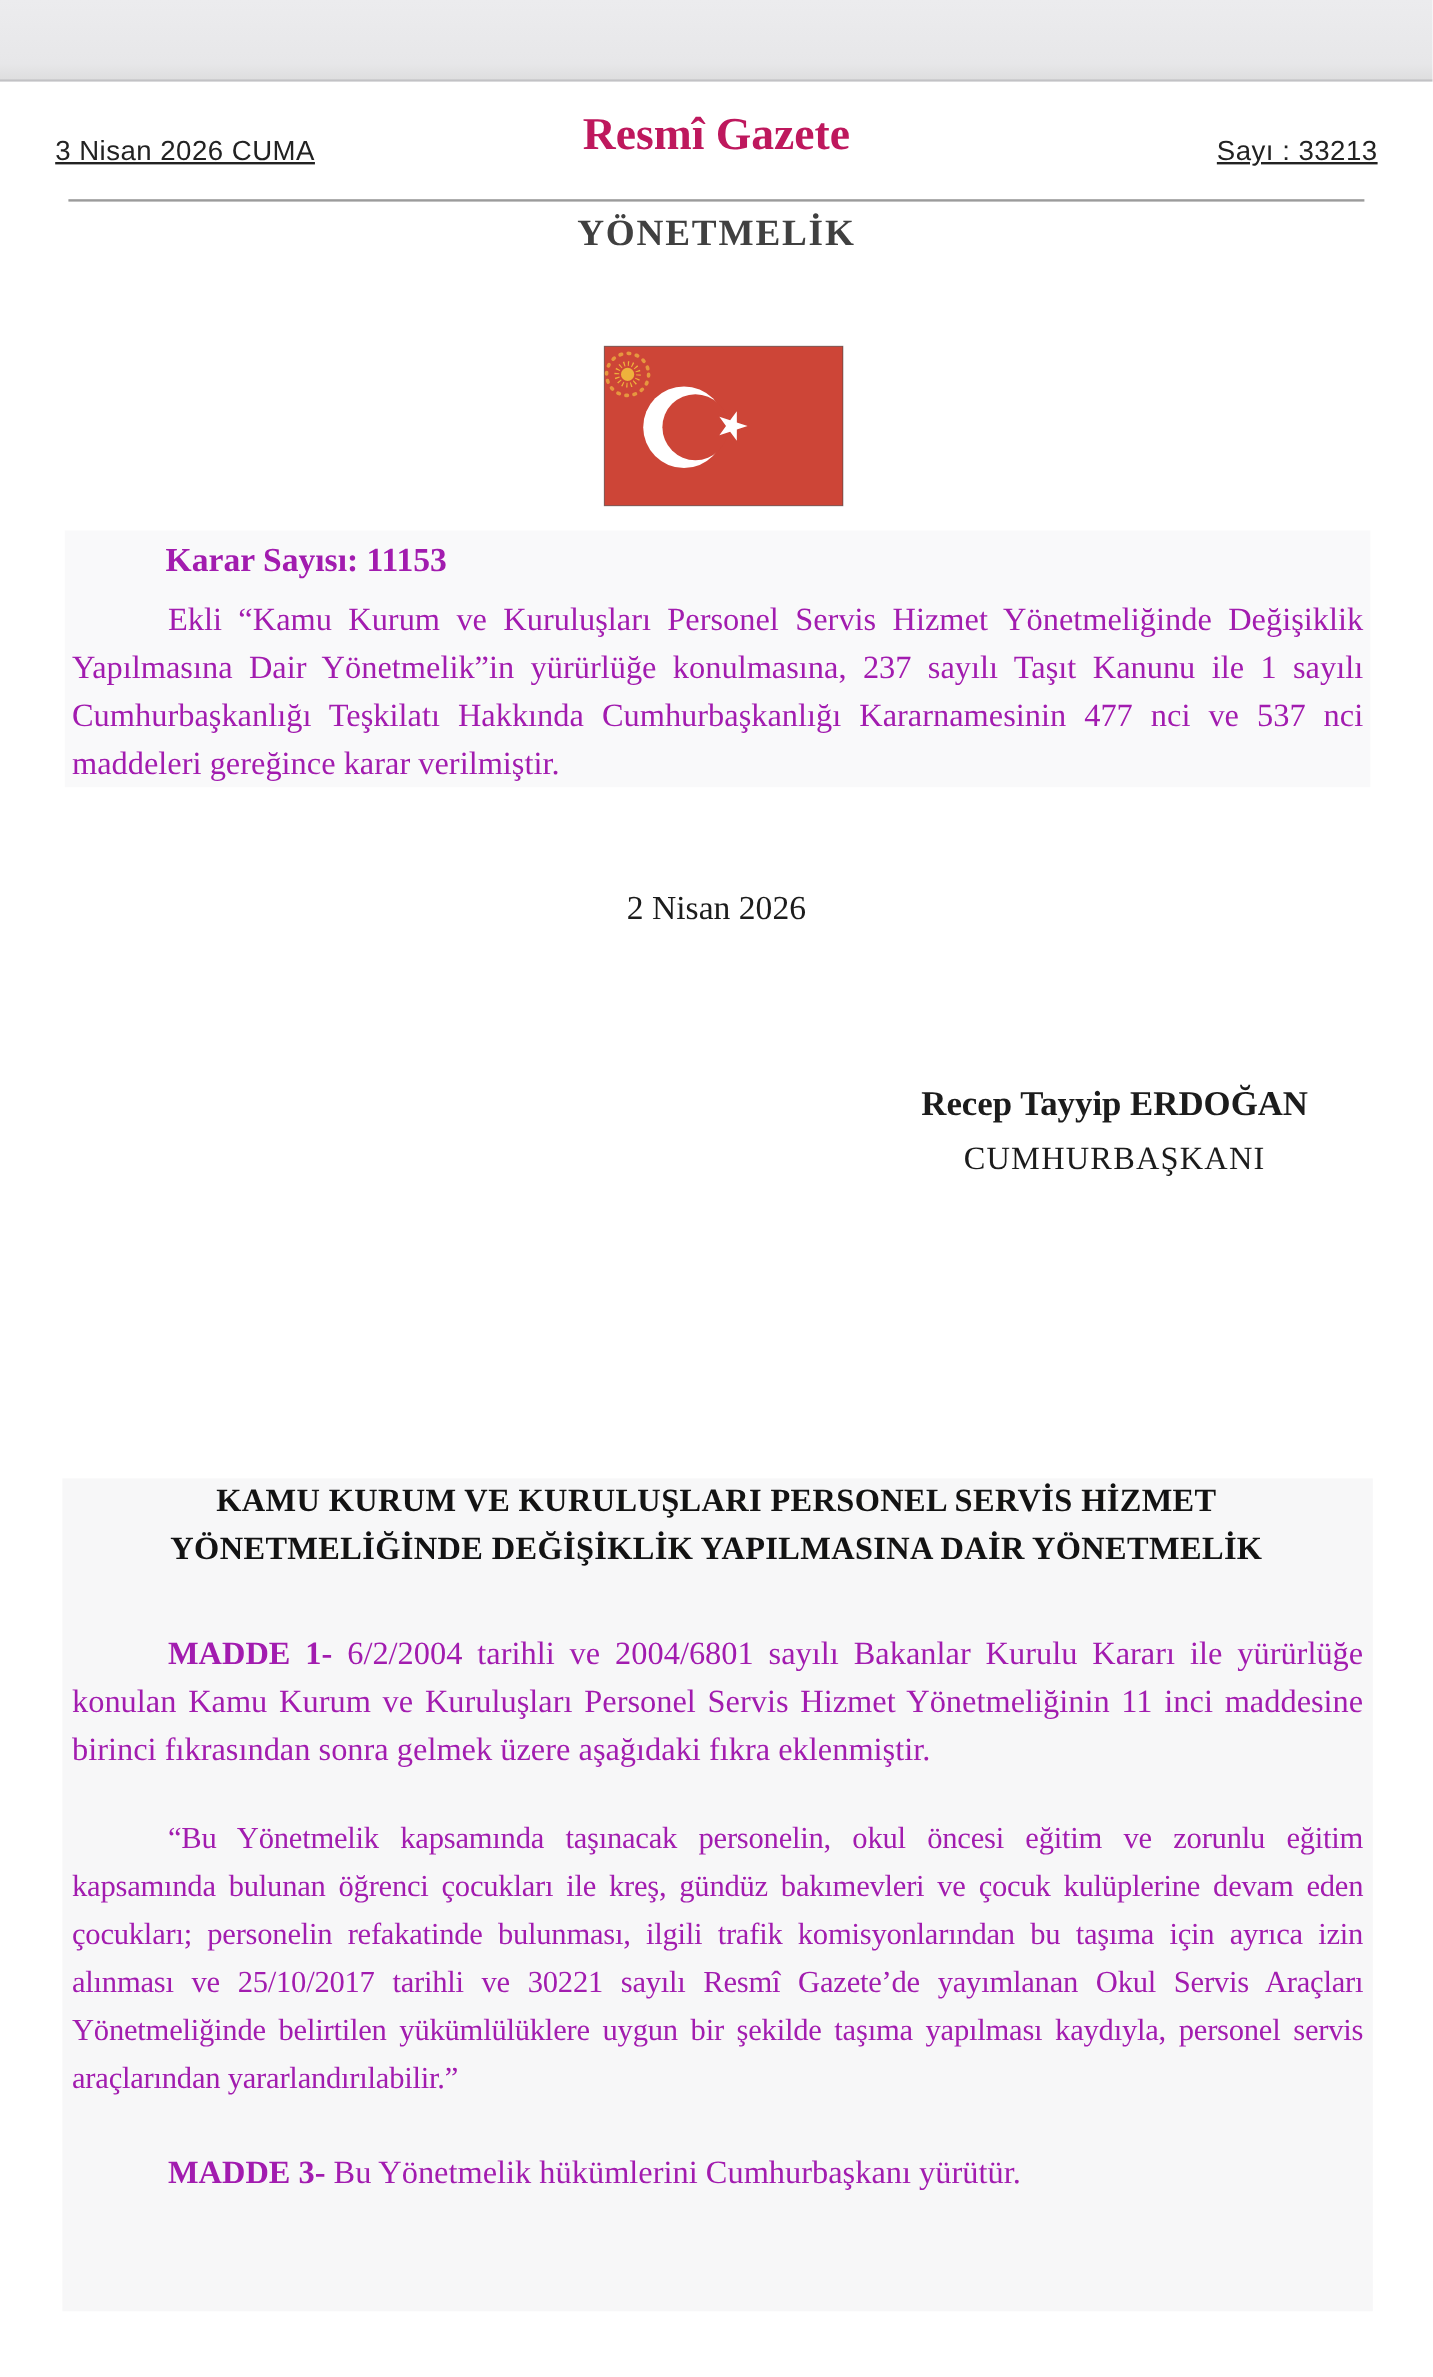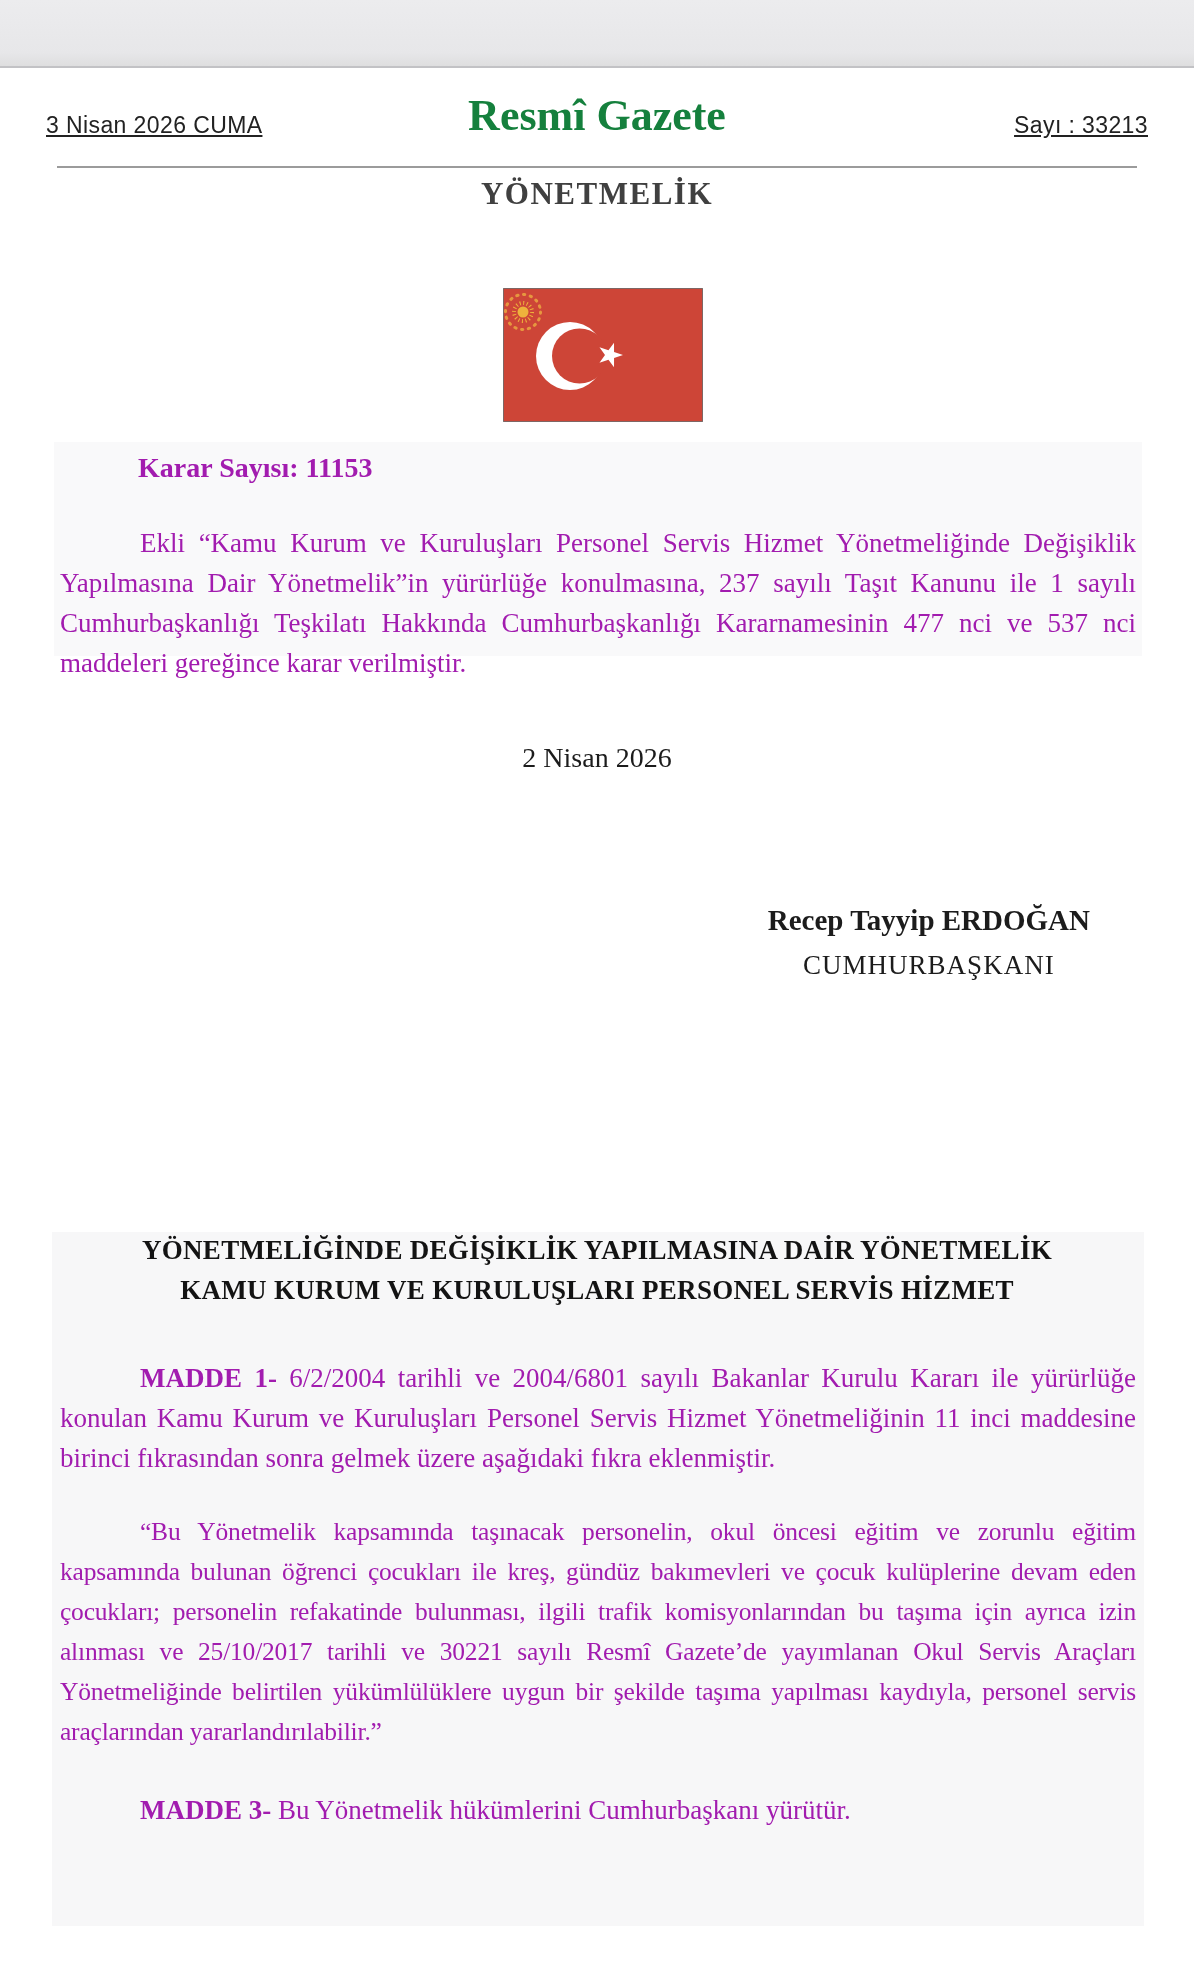--- a/index.html
+++ b/index.html
@@ -27,21 +27,21 @@
     position:absolute;top:112px;
     font-family:"Liberation Sans", sans-serif;
     font-size:23px;color:#222;letter-spacing:0.4px;text-decoration:underline;
   }
   .masthead-date{left:46px;}
   .masthead-issue{right:46px;}
   .masthead-title{
     position:absolute;top:90px;left:0;right:0;margin:0;
     text-align:center;
     font-family:"Liberation Serif", serif;
-    font-size:44px;font-weight:bold;color:#15803d;
+    font-size:38px;font-weight:bold;color:#be185d;
   }
   .masthead-rule{
     position:absolute;top:166px;left:57px;right:57px;height:0;
     border-top:2px solid #9b9b9b;
   }
   .kind-heading{
     position:absolute;top:176px;left:0;right:0;margin:0;
     text-align:center;
     font-size:31px;font-weight:bold;color:#404040;
     letter-spacing:1.5px;
@@ -50,21 +50,21 @@
   .flag{position:absolute;top:288px;left:503px;width:200px;height:134px;}
   
   .doc-text{font-size:27px;line-height:40px;color:#a21caf;}
   .karar{
     position:absolute;top:448px;left:60px;right:56px;margin:0;
     font-size:28px;font-weight:bold;text-indent:78px;
   }
   .par{
     margin:0;text-align:justify;text-indent:80px;
   }
-  .decision-par{position:absolute;top:523px;left:60px;right:58px;}
+  .decision-par{position:absolute;top:496px;left:60px;right:58px;}
   .decision-date{
     position:absolute;top:742px;left:0;right:0;margin:0;
     text-align:center;font-size:28px;
   }
   .sig-block{
     position:absolute;top:904px;right:104px;
     text-align:center;
   }
   .sig-name{font-size:29px;font-weight:bold;white-space:nowrap;}
   .sig-title{font-size:27px;margin-top:13px;letter-spacing:1px;white-space:nowrap;}
@@ -121,22 +121,22 @@
   <p class="par doc-text decision-par">Ekli “Kamu Kurum ve Kuruluşları Personel Servis Hizmet Yönetmeliğinde Değişiklik Yapılmasına Dair Yönetmelik”in yürürlüğe konulmasına, 237 sayılı Taşıt Kanunu ile 1 sayılı Cumhurbaşkanlığı Teşkilatı Hakkında Cumhurbaşkanlığı Kararnamesinin 477 nci ve 537 nci maddeleri gereğince karar verilmiştir.</p>
 
   <p class="decision-date">2 Nisan 2026</p>
 
   <div class="sig-block">
     <div class="sig-name">Recep Tayyip ERDOĞAN</div>
     <div class="sig-title">CUMHURBAŞKANI</div>
   </div>
 
   <h3 class="reg-title">
+    <div>KAMU KURUM VE KURULUŞLARI PERSONEL SERVİS HİZMET</div>
     <div>YÖNETMELİĞİNDE DEĞİŞİKLİK YAPILMASINA DAİR YÖNETMELİK</div>
-    <div>KAMU KURUM VE KURULUŞLARI PERSONEL SERVİS HİZMET</div>
   </h3>
 
   <div class="lower-body doc-text">
     <p class="par"><b>MADDE 1-</b> <span>6/2/2004 tarihli ve 2004/6801 sayılı Bakanlar Kurulu Kararı ile yürürlüğe konulan Kamu Kurum ve Kuruluşları Personel Servis Hizmet Yönetmeliğinin 11 inci maddesine birinci fıkrasından sonra gelmek üzere aşağıdaki fıkra eklenmiştir.</span></p>
 
     <p class="par quote-par">“Bu Yönetmelik kapsamında taşınacak personelin, okul öncesi eğitim ve zorunlu eğitim kapsamında bulunan öğrenci çocukları ile kreş, gündüz bakımevleri ve çocuk kulüplerine devam eden çocukları; personelin refakatinde bulunması, ilgili trafik komisyonlarından bu taşıma için ayrıca izin alınması ve 25/10/2017 tarihli ve 30221 sayılı Resmî Gazete’de yayımlanan Okul Servis Araçları Yönetmeliğinde belirtilen yükümlülüklere uygun bir şekilde taşıma yapılması kaydıyla, personel servis araçlarından yararlandırılabilir.”</p>
 
 
     <p class="par art-3"><b>MADDE 3-</b> <span>Bu Yönetmelik hükümlerini Cumhurbaşkanı yürütür.</span></p>
   </div>

